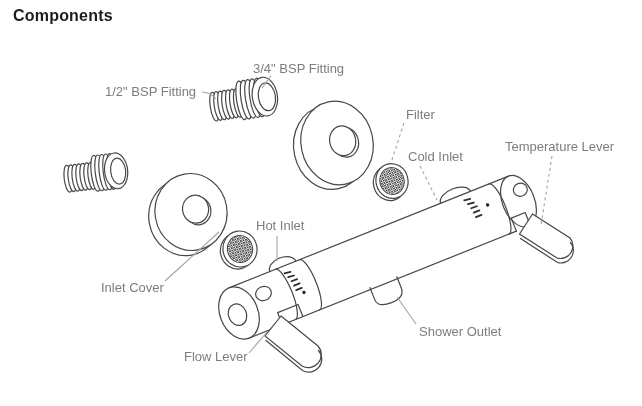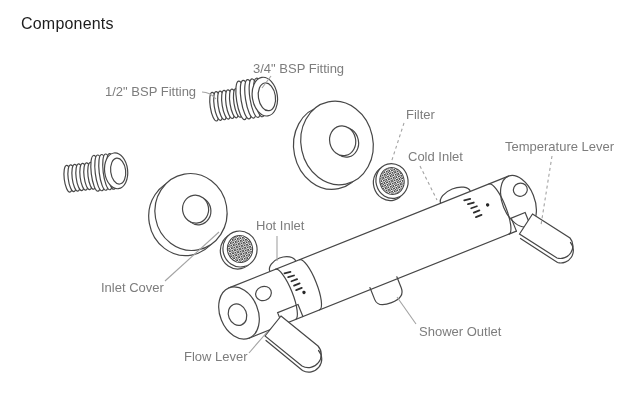--- a/index.html
+++ b/index.html
@@ -1,18 +1,18 @@
 <!DOCTYPE html>
 <html><head>
 <meta charset="utf-8">
 <style>
   html,body{margin:0;padding:0;background:#fff;}
   #page{position:relative;width:642px;height:406px;background:#fff;overflow:hidden;
         font-family:"Liberation Sans",sans-serif;}
-  #title{position:absolute;left:13px;top:7px;margin:8px;font-size:16px;font-weight:400;
+  #title{position:absolute;left:13px;top:7px;margin:0;font-size:16px;font-weight:700;
          color:#1d1d1d;letter-spacing:0.2px;}
   svg{position:absolute;left:0;top:0;}
   .ln{stroke:#474747;stroke-width:1.2;fill:none;stroke-linecap:round;}
   .wh{fill:#ffffff;}
   .lbl{font-family:"Liberation Sans",sans-serif;font-size:13px;fill:#7d7d7d;}
   .leader{stroke:#a3a3a3;stroke-width:1.1;fill:none;}
   .dash{stroke-dasharray:3 3;}
   .tick{stroke:#2e2e2e;stroke-width:1.8;fill:none;stroke-linecap:round;}
   .dot{fill:#262626;stroke:none;}
 </style>

